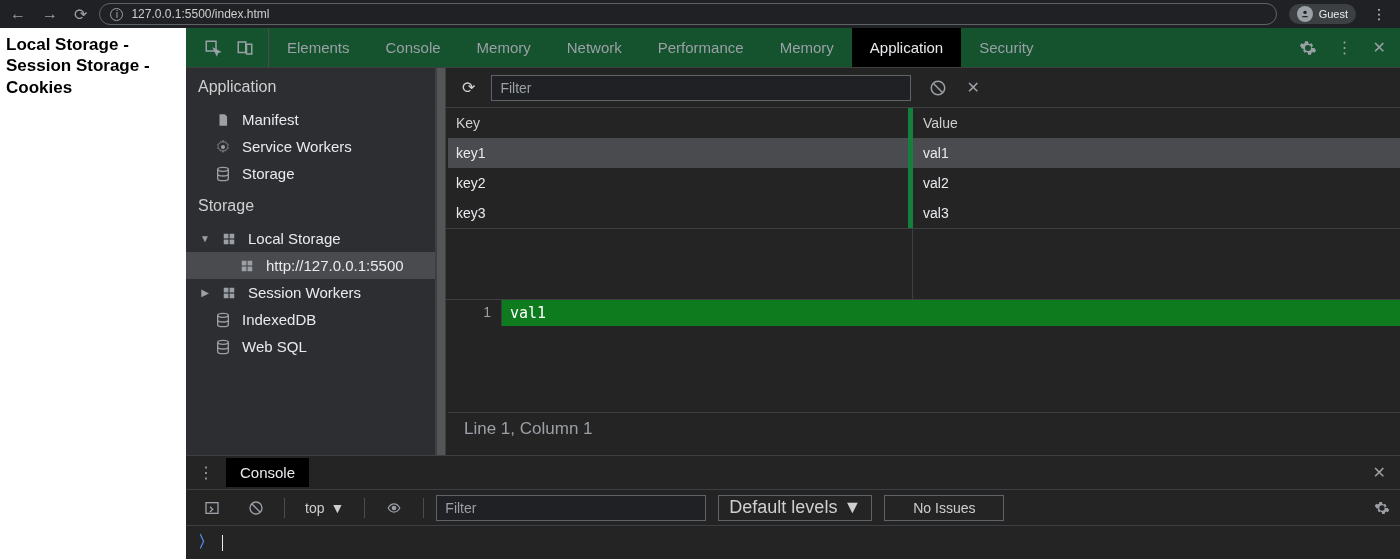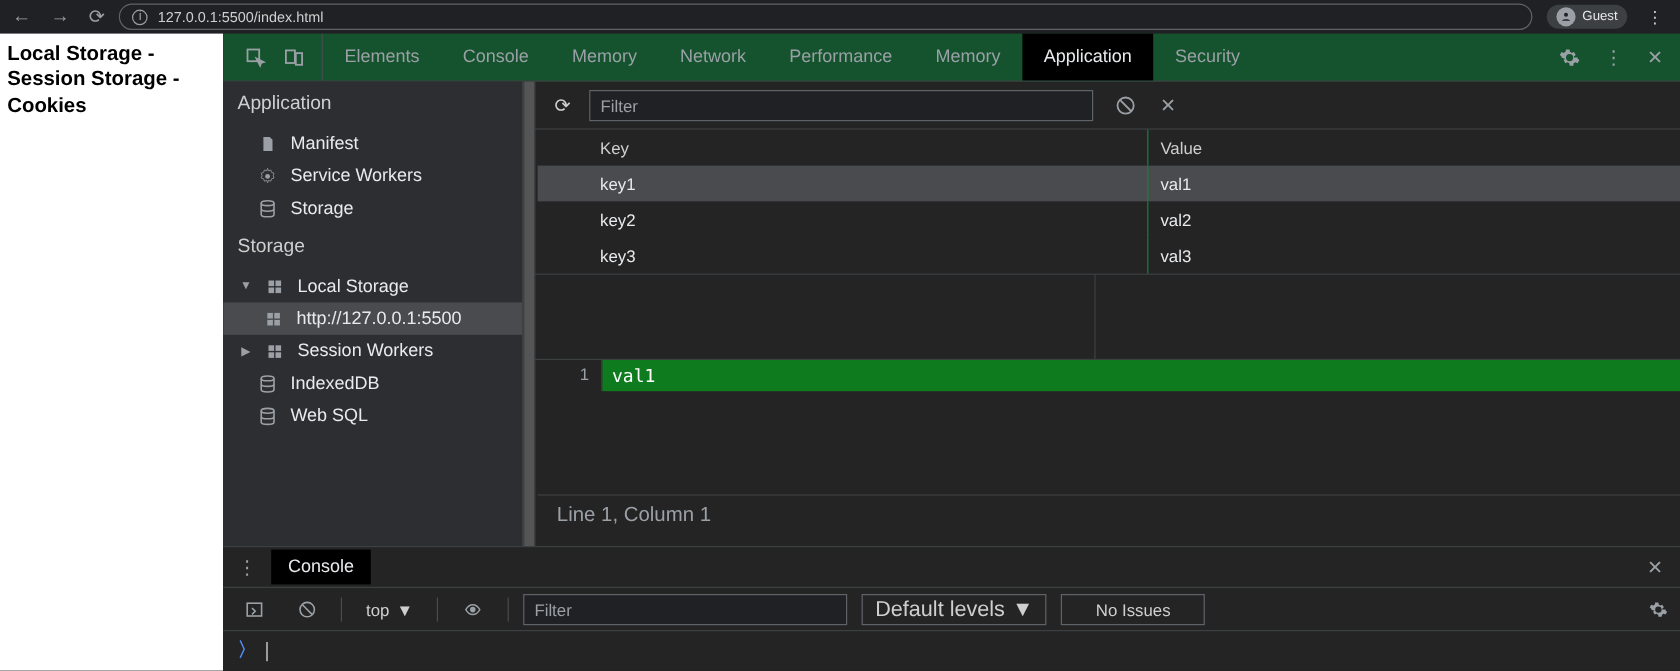--- a/index.html
+++ b/index.html
@@ -28,36 +28,36 @@
   .dt-tab.active { background: #000; color: #e8eaed; }
   .dt-actions { margin-left: auto; display: flex; align-items: center; gap: 20px; padding: 0 14px; color: #9aa0a6; }
 
   
   .dt-body { flex: 1; display: flex; min-height: 0; }
   .sidebar { width: 250px; background: #2d2e31; border-right: 1px solid #3c4043; display: flex; flex-direction: column; overflow: hidden; }
   .sb-title { font-size: 16px; color: #cfcfcf; padding: 10px 12px; }
   .sb-item { display: flex; align-items: center; gap: 10px; padding: 5px 10px 5px 28px; font-size: 15px; color: #e8eaed; cursor: pointer; }
   .sb-item .tw { width: 10px; color:#9aa0a6; font-size:10px; display:inline-block; text-align:center; }
   .sb-item.active { background: #4a4b4e; }
-  .sb-item.origin { padding-left: 33px; text-align: center; }
+  .sb-item.origin { padding-left: 52px; text-align: center; }
   .icon-slot { width:18px; display:inline-flex; justify-content:center; color:#9aa0a6; }
 
   
   .main { flex: 1; display: flex; flex-direction: column; min-width: 0; position:relative; }
   .main::before{content:"";position:absolute;left:0;top:0;bottom:0;width:8px;background:#555;border-left:1px solid #3c4043;border-right:1px solid #3c4043;}
   .main-toolbar { height: 40px; display: flex; align-items: center; border-bottom: 1px solid #3c4043; padding-left: 20px; gap: 10px; }
   .refresh { color:#cfcfcf; font-size:16px; padding:0 6px; cursor:pointer; }
   .filter-box { width: 420px; height: 26px; background: #202124; border: 1px solid #5f6368; padding: 0 8px; color: #9aa0a6; font-size: 14px; display:flex; align-items:center; }
   .tb-right { margin-left: auto; display: flex; align-items:center; gap: 20px; padding-right: 420px; color: #9aa0a6; }
 
   
   .stor-table { display:flex; flex-direction:column; border-bottom:1px solid #3c4043; padding-left:12px;}
   .stor-row { display: flex; height: 30px; align-items:center; font-size: 14px; }
   .stor-head { color: #cfcfcf; }
-  .stor-row > div:first-child { width: 465px; padding-left: 8px; border-right:1px solid #15803d; height:100%; display:flex; align-items:center;margin-left:44px;}
+  .stor-row > div:first-child { width: 465px; padding-left: 8px; border-right:5px solid #15803d; height:100%; display:flex; align-items:center;}
   .stor-row > div:last-child { flex:1; padding-left:10px; }
   .stor-data { color: #e8eaed; }
   .stor-data.sel { background: #4a4b4e; }
   .stor-data.even { background: #242424; }
   .stor-fill { height: 70px; border-top:0; padding-left:12px; display:flex;}
   .stor-fill .c1{width:465px;border-right:1px solid #3c4043;}
 
   
   .preview { display:flex; border-top:1px solid #3c4043; }
   .gutter { width: 54px; background:#242424; color:#9aa0a6; text-align:right; padding:4px 10px 0 0; font-size:14px; border-right:1px solid #3c4043; margin-left:12px;}

